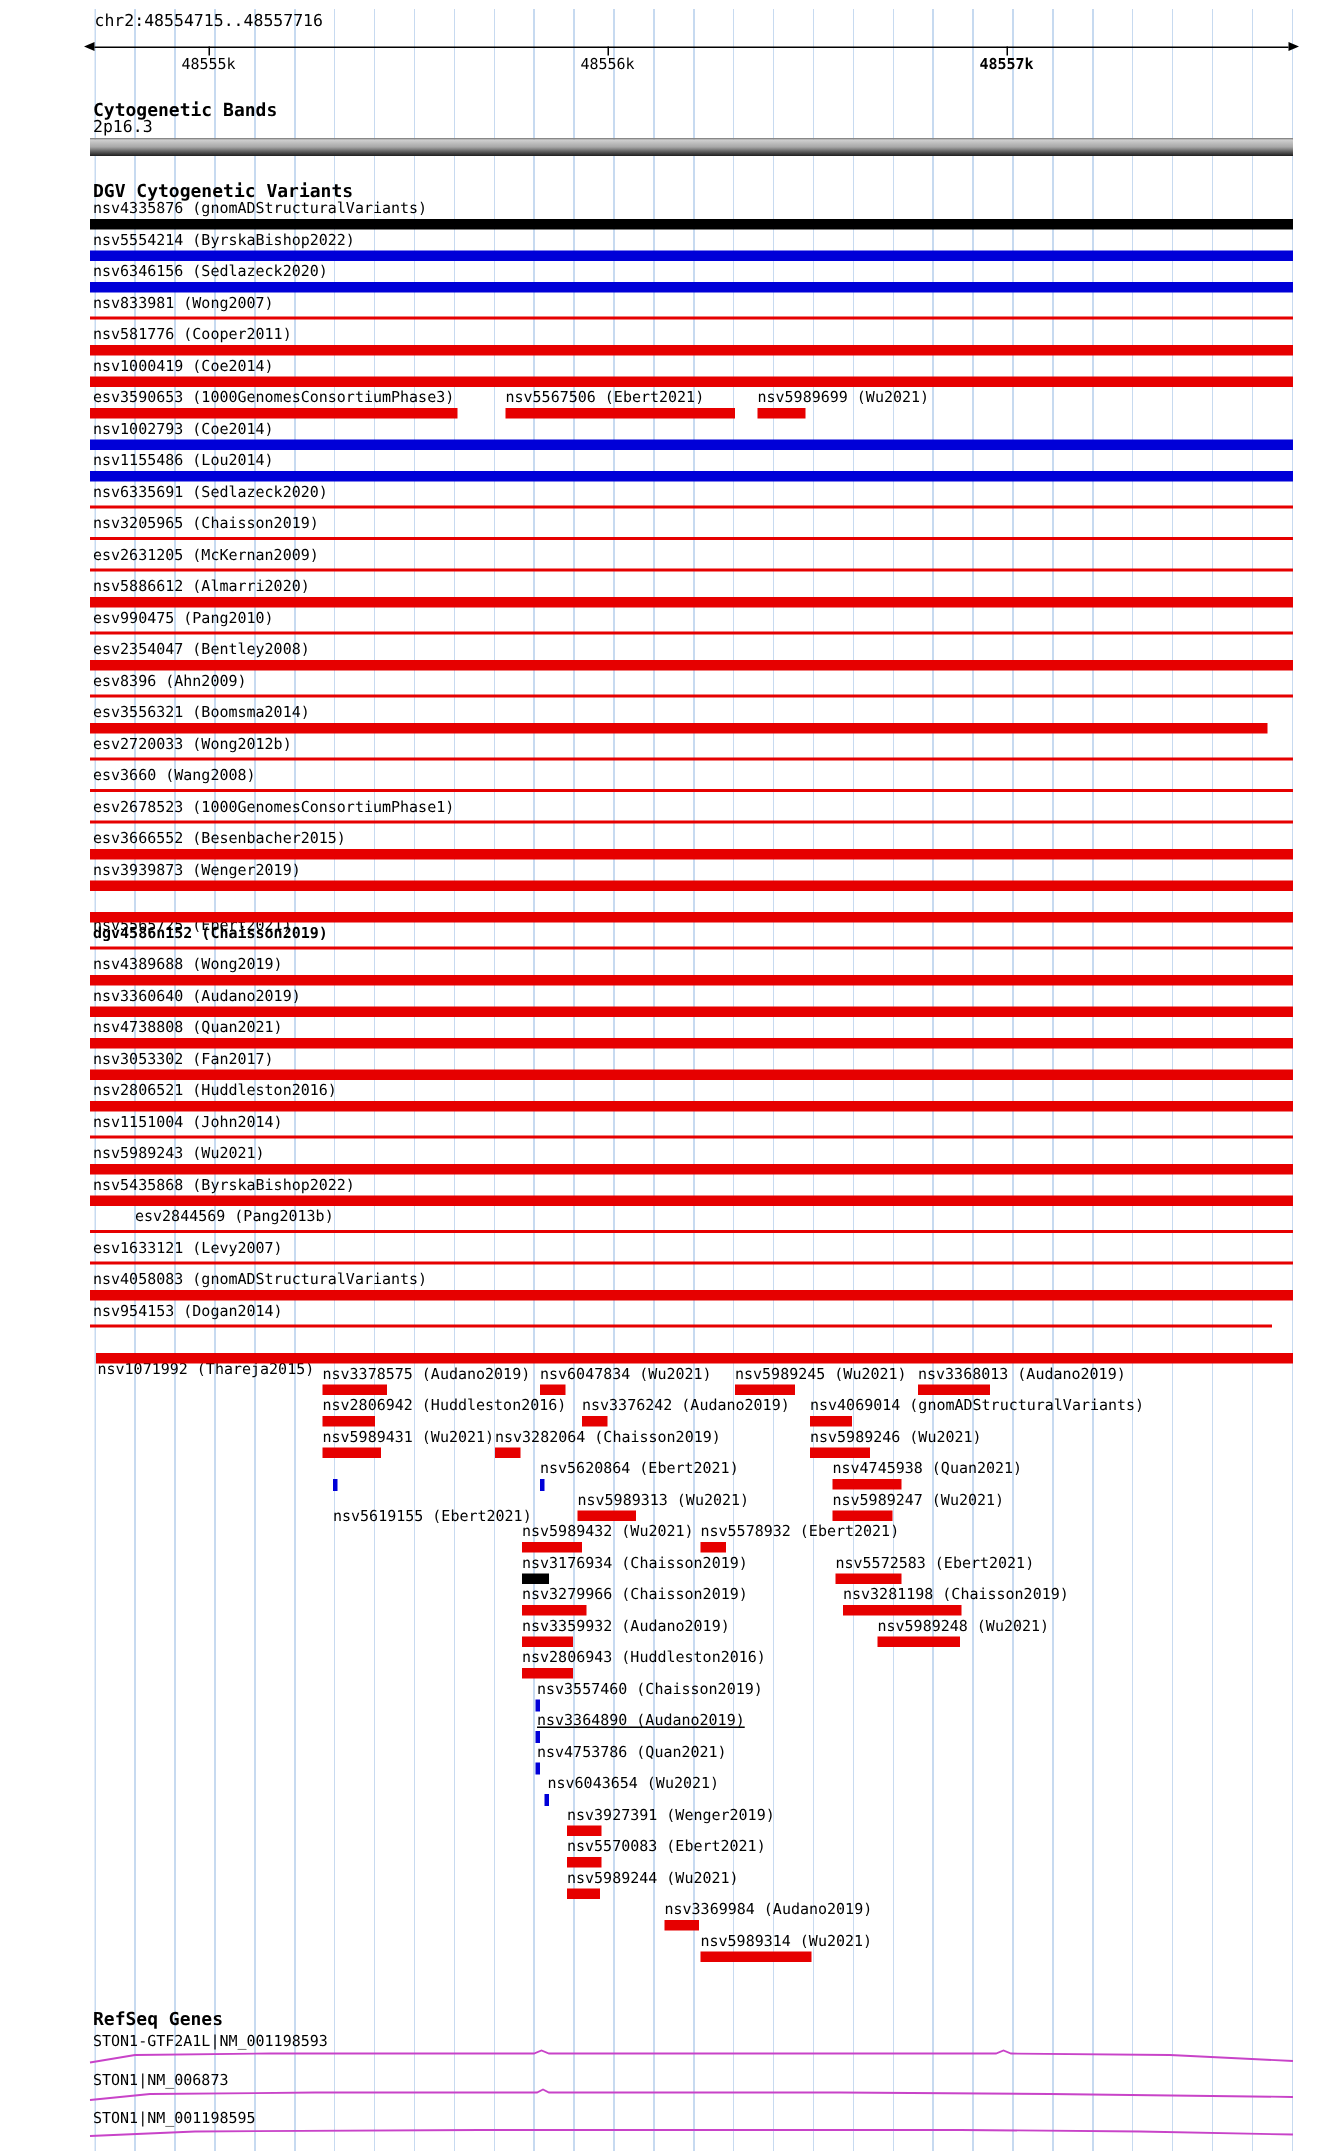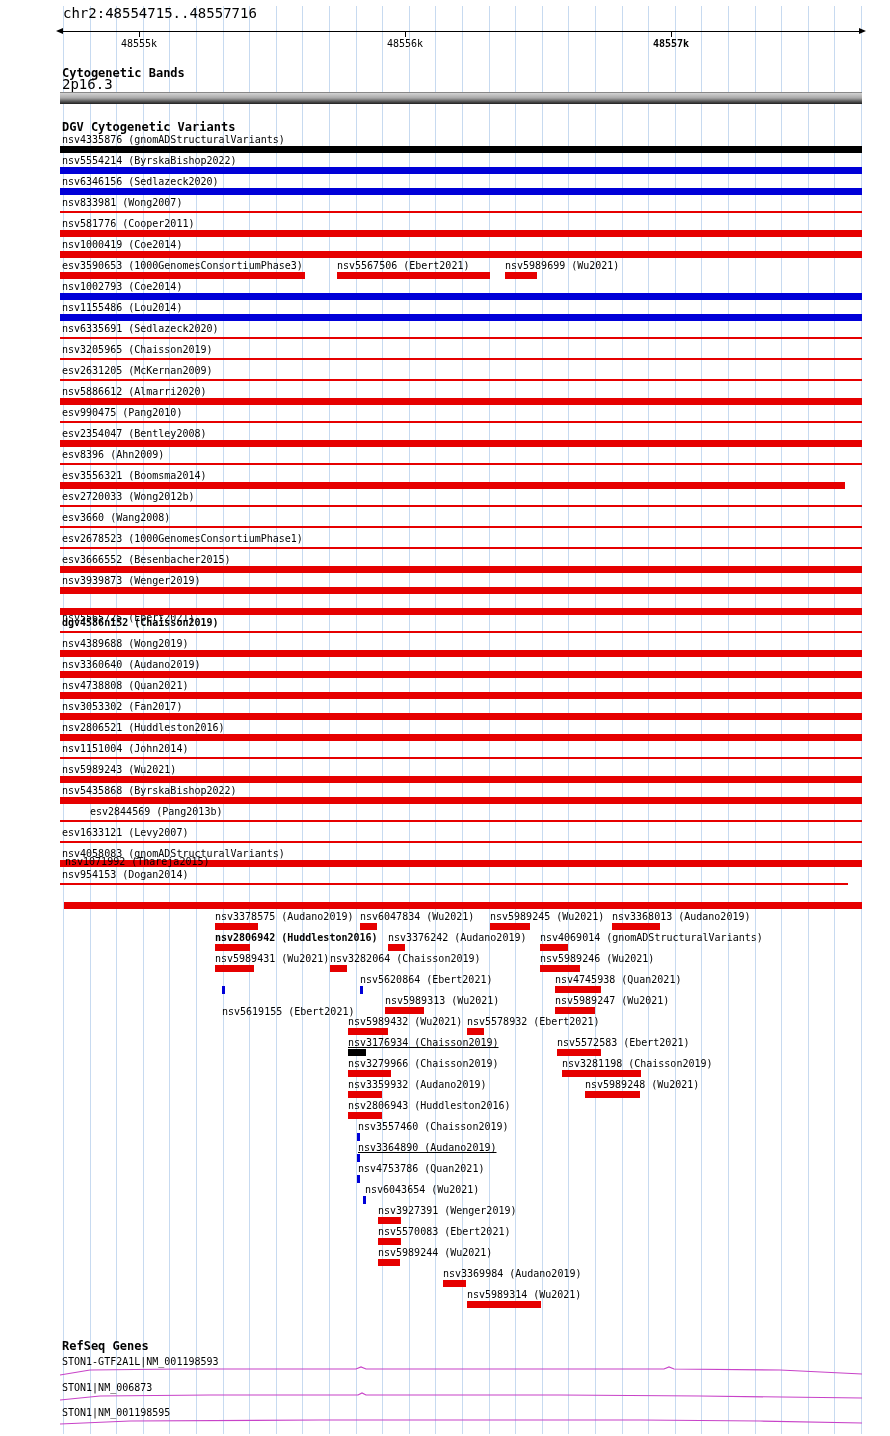--- a/index.html
+++ b/index.html
@@ -3,21 +3,21 @@
 <meta charset="utf-8">
 <style>
   * { margin:0; padding:0; box-sizing:border-box; }
   html,body { background:#fff; }
   body {
     width:890px; height:1436px; position:relative; overflow:hidden;
     font-family:"DejaVu Sans Mono", monospace; color:#000;
   }
   #view { position:absolute; left:0; top:0; width:890px; height:1436px; }
   #grid { position:absolute; left:63px; top:6px; width:800px; height:1428px; }
-  .txt { position:absolute; font-size:14px; line-height:11px; white-space:pre; }
+  .txt { position:absolute; font-size:11px; line-height:11px; white-space:pre; }
   .track-header { position:absolute; left:62px; font-size:12px; font-weight:bold; line-height:12px; white-space:pre; }
   .ruler-line { position:absolute; left:63px; top:31px; width:796px; height:1px; background:#000; }
   .arrow { position:absolute; width:0; height:0; }
   .arrow-left  { left:56px; top:28px; border-top:3px solid transparent; border-bottom:3px solid transparent; border-right:7px solid #000; }
   .arrow-right { left:859px; top:28px; border-top:3px solid transparent; border-bottom:3px solid transparent; border-left:7px solid #000; }
   .ruler-tickmark { position:absolute; top:31px; width:1px; height:6px; background:#000; }
   .ruler-tick-label { position:absolute; top:38px; transform:translateX(-50%); font-size:10px; line-height:11px; white-space:pre; }
   .band-bar { position:absolute; left:60px; top:92px; width:802px; height:12px;
     background:linear-gradient(to bottom,#d2d2d2 0%,#a8a8a8 45%,#5a5a5a 75%,#1e1e1e 100%);
     border-top:1px solid #888; }
@@ -120,31 +120,31 @@
       <div class="feat-label" style="left: 62px; top: 785px;">nsv5435868 (ByrskaBishop2022)</div>
       <div class="feat-bar" style="left: 60px; width: 802px; top: 797px; height: 7px; background: rgb(230, 0, 0);"></div>
       <div class="feat-label" style="left: 62px; top: 806px; margin-left: 28px;">esv2844569 (Pang2013b)</div>
       <div class="feat-bar" style="left: 60px; width: 802px; top: 820px; height: 2px; background: rgb(230, 0, 0);"></div>
       <div class="feat-label" style="left: 62px; top: 827px;">esv1633121 (Levy2007)</div>
       <div class="feat-bar" style="left: 60px; width: 802px; top: 841px; height: 2px; background: rgb(230, 0, 0);"></div>
       <div class="feat-label" style="left: 62px; top: 848px;">nsv4058083 (gnomADStructuralVariants)</div>
       <div class="feat-bar" style="left: 60px; width: 802px; top: 860px; height: 7px; background: rgb(230, 0, 0);"></div>
       <div class="feat-label" style="left: 62px; top: 869px;">nsv954153 (Dogan2014)</div>
       <div class="feat-bar" style="left: 60px; width: 788px; top: 883px; height: 2px; background: rgb(230, 0, 0);"></div>
-      <div class="feat-label" style="left: 65px; top: 856px;">nsv1071992 (Thareja2015)</div>
+      <div class="feat-label" style="left: 65px; top: 908px;">nsv1071992 (Thareja2015)</div>
       <div class="feat-bar" style="left: 64px; width: 798px; top: 902px; height: 7px; background: rgb(230, 0, 0);"></div>
       <div class="feat-label" style="left: 215px; top: 911px;">nsv3378575 (Audano2019)</div>
       <div class="feat-bar" style="left: 215px; width: 43px; top: 923px; height: 7px; background: rgb(230, 0, 0);"></div>
       <div class="feat-label" style="left: 360px; top: 911px;">nsv6047834 (Wu2021)</div>
       <div class="feat-bar" style="left: 360px; width: 17px; top: 923px; height: 7px; background: rgb(230, 0, 0);"></div>
       <div class="feat-label" style="left: 490px; top: 911px;">nsv5989245 (Wu2021)</div>
       <div class="feat-bar" style="left: 490px; width: 40px; top: 923px; height: 7px; background: rgb(230, 0, 0);"></div>
       <div class="feat-label" style="left: 612px; top: 911px;">nsv3368013 (Audano2019)</div>
       <div class="feat-bar" style="left: 612px; width: 48px; top: 923px; height: 7px; background: rgb(230, 0, 0);"></div>
-      <div class="feat-label" style="left: 215px; top: 932px; font-weight: bold;">nsv2806942 (Huddleston2016)</div>
+      <div class="feat-label" style="left: 215px; top: 932px;">nsv2806942 (Huddleston2016)</div>
       <div class="feat-bar" style="left: 215px; width: 35px; top: 944px; height: 7px; background: rgb(230, 0, 0);"></div>
       <div class="feat-label" style="left: 388px; top: 932px;">nsv3376242 (Audano2019)</div>
       <div class="feat-bar" style="left: 388px; width: 17px; top: 944px; height: 7px; background: rgb(230, 0, 0);"></div>
       <div class="feat-label" style="left: 540px; top: 932px; text-align: center;">nsv4069014 (gnomADStructuralVariants)</div>
       <div class="feat-bar" style="left: 540px; width: 28px; top: 944px; height: 7px; background: rgb(230, 0, 0);"></div>
       <div class="feat-label" style="left: 215px; top: 953px;">nsv5989431 (Wu2021)</div>
       <div class="feat-bar" style="left: 215px; width: 39px; top: 965px; height: 7px; background: rgb(230, 0, 0);"></div>
       <div class="feat-label" style="left: 330px; top: 953px;">nsv3282064 (Chaisson2019)</div>
       <div class="feat-bar" style="left: 330px; width: 17px; top: 965px; height: 7px; background: rgb(230, 0, 0);"></div>
       <div class="feat-label" style="left: 540px; top: 953px;">nsv5989246 (Wu2021)</div>
@@ -156,21 +156,21 @@
       <div class="feat-label" style="left: 555px; top: 974px;">nsv4745938 (Quan2021)</div>
       <div class="feat-bar" style="left: 555px; width: 46px; top: 986px; height: 7px; background: rgb(230, 0, 0);"></div>
       <div class="feat-label" style="left: 385px; top: 995px;">nsv5989313 (Wu2021)</div>
       <div class="feat-bar" style="left: 385px; width: 39px; top: 1007px; height: 7px; background: rgb(230, 0, 0);"></div>
       <div class="feat-label" style="left: 555px; top: 995px;">nsv5989247 (Wu2021)</div>
       <div class="feat-bar" style="left: 555px; width: 40px; top: 1007px; height: 7px; background: rgb(230, 0, 0);"></div>
       <div class="feat-label" style="left: 348px; top: 1016px;">nsv5989432 (Wu2021)</div>
       <div class="feat-bar" style="left: 348px; width: 40px; top: 1028px; height: 7px; background: rgb(230, 0, 0);"></div>
       <div class="feat-label" style="left: 467px; top: 1016px;">nsv5578932 (Ebert2021)</div>
       <div class="feat-bar" style="left: 467px; width: 17px; top: 1028px; height: 7px; background: rgb(230, 0, 0);"></div>
-      <div class="feat-label" style="left: 348px; top: 1037px; text-decoration: underline;">nsv3176934 (Chaisson2019)</div>
+      <div class="feat-label" style="left: 348px; top: 1037px;">nsv3176934 (Chaisson2019)</div>
       <div class="feat-bar" style="left: 348px; width: 18px; top: 1049px; height: 7px; background: rgb(0, 0, 0);"></div>
       <div class="feat-label" style="left: 557px; top: 1037px;">nsv5572583 (Ebert2021)</div>
       <div class="feat-bar" style="left: 557px; width: 44px; top: 1049px; height: 7px; background: rgb(230, 0, 0);"></div>
       <div class="feat-label" style="left: 348px; top: 1058px;">nsv3279966 (Chaisson2019)</div>
       <div class="feat-bar" style="left: 348px; width: 43px; top: 1070px; height: 7px; background: rgb(230, 0, 0);"></div>
       <div class="feat-label" style="left: 562px; top: 1058px;">nsv3281198 (Chaisson2019)</div>
       <div class="feat-bar" style="left: 562px; width: 79px; top: 1070px; height: 7px; background: rgb(230, 0, 0);"></div>
       <div class="feat-label" style="left: 348px; top: 1079px;">nsv3359932 (Audano2019)</div>
       <div class="feat-bar" style="left: 348px; width: 34px; top: 1091px; height: 7px; background: rgb(230, 0, 0);"></div>
       <div class="feat-label" style="left: 585px; top: 1079px;">nsv5989248 (Wu2021)</div>

